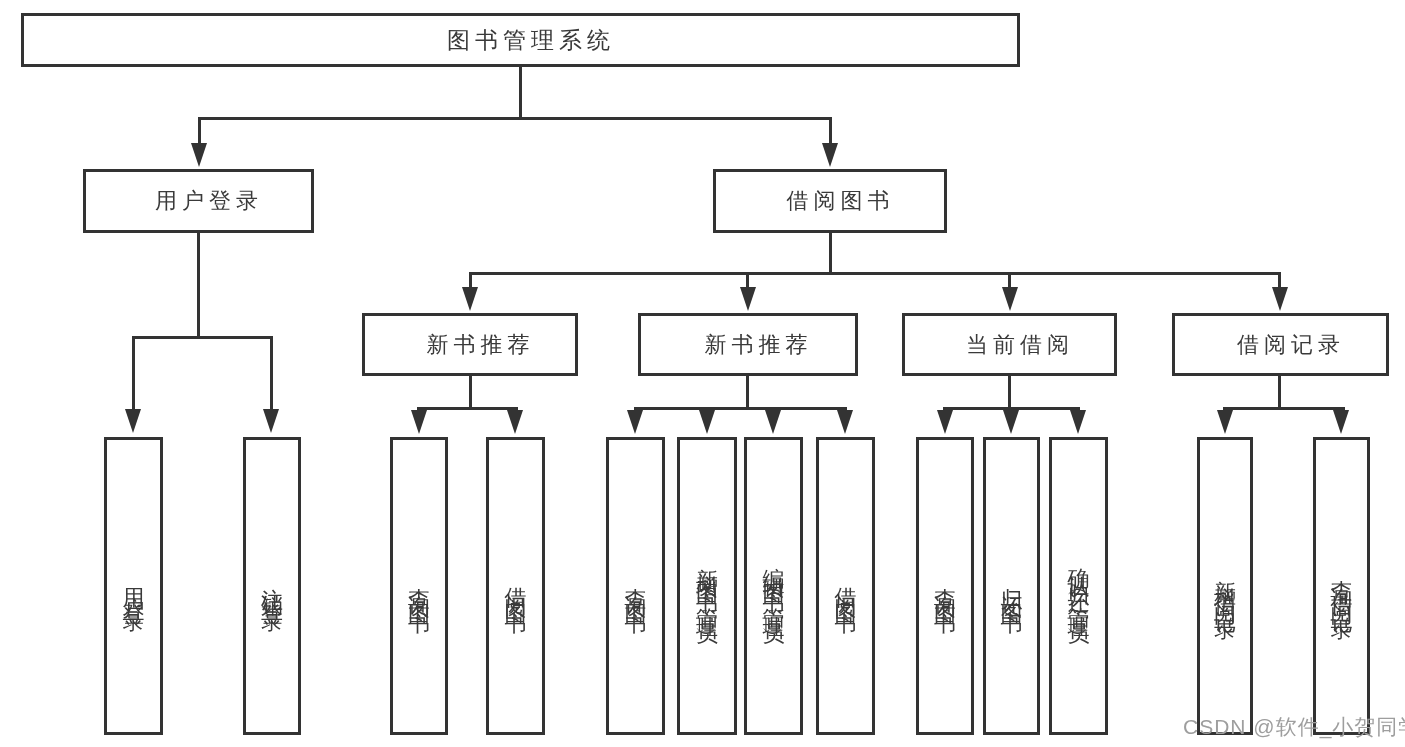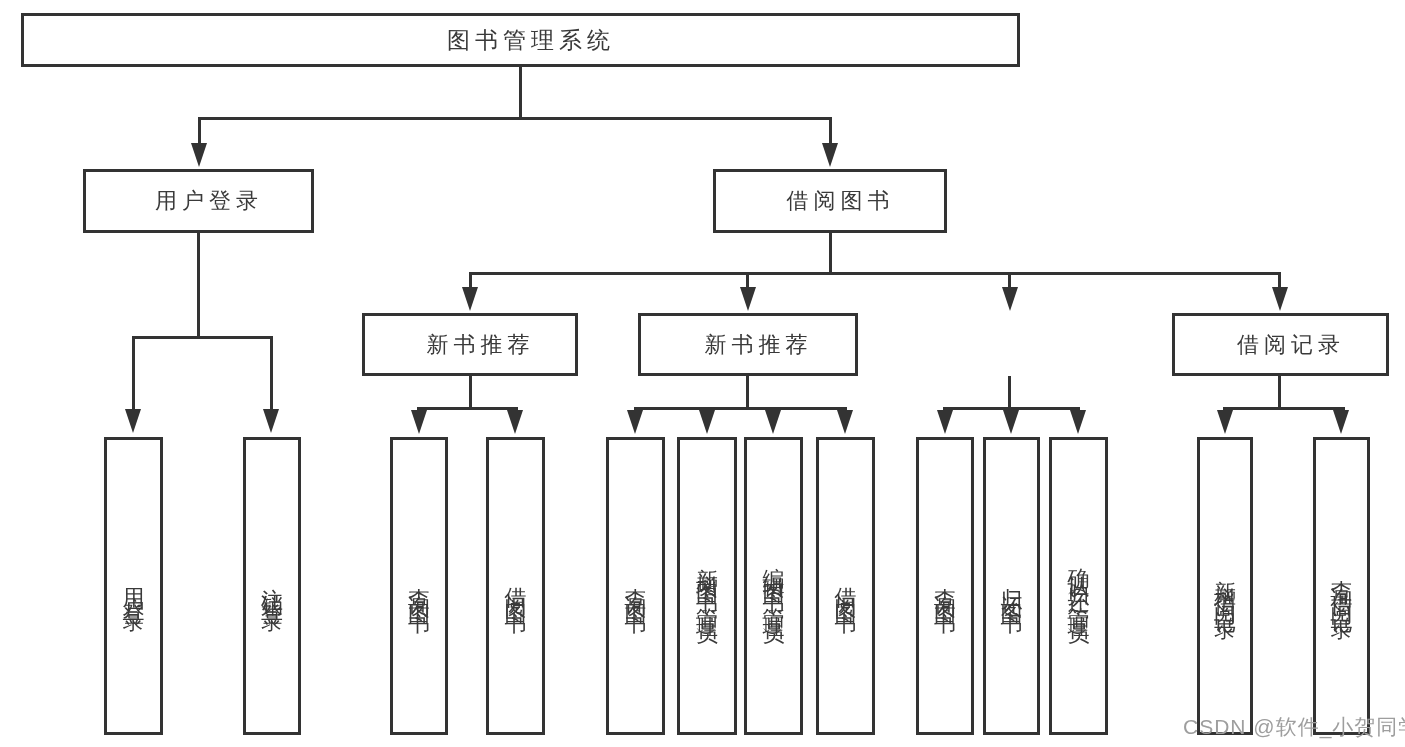--- a/index.html
+++ b/index.html
@@ -70,20 +70,21 @@
   <div class="line" style="left:746px;top:272px;width:3px;height:17px;"></div>
   <div class="line" style="left:1008px;top:272px;width:3px;height:17px;"></div>
   <div class="line" style="left:1278px;top:272px;width:3px;height:17px;"></div>
   <div class="arrow" style="left:462px;top:287px;"></div>
   <div class="arrow" style="left:740px;top:287px;"></div>
   <div class="arrow" style="left:1002px;top:287px;"></div>
   <div class="arrow" style="left:1272px;top:287px;"></div>
 
   <div class="box" style="left:362px;top:313px;width:216px;height:63px;">新书推荐</div>
   <div class="box" style="left:638px;top:313px;width:220px;height:63px;">新书推荐</div>
+  <div class="box" style="left:902px;top:313px;width:215px;height:63px;">当前借阅</div>
   <div class="box" style="left:1172px;top:313px;width:217px;height:63px;">借阅记录</div>
 
   <div class="line" style="left:469px;top:376px;width:3px;height:34px;"></div>
   <div class="line" style="left:417px;top:407px;width:101px;height:3px;"></div>
   <div class="arrow" style="left:411px;top:410px;"></div>
   <div class="arrow" style="left:507px;top:410px;"></div>
 
   <div class="line" style="left:746px;top:376px;width:3px;height:34px;"></div>
   <div class="line" style="left:634px;top:407px;width:213px;height:3px;"></div>
   <div class="arrow" style="left:627px;top:410px;"></div>

